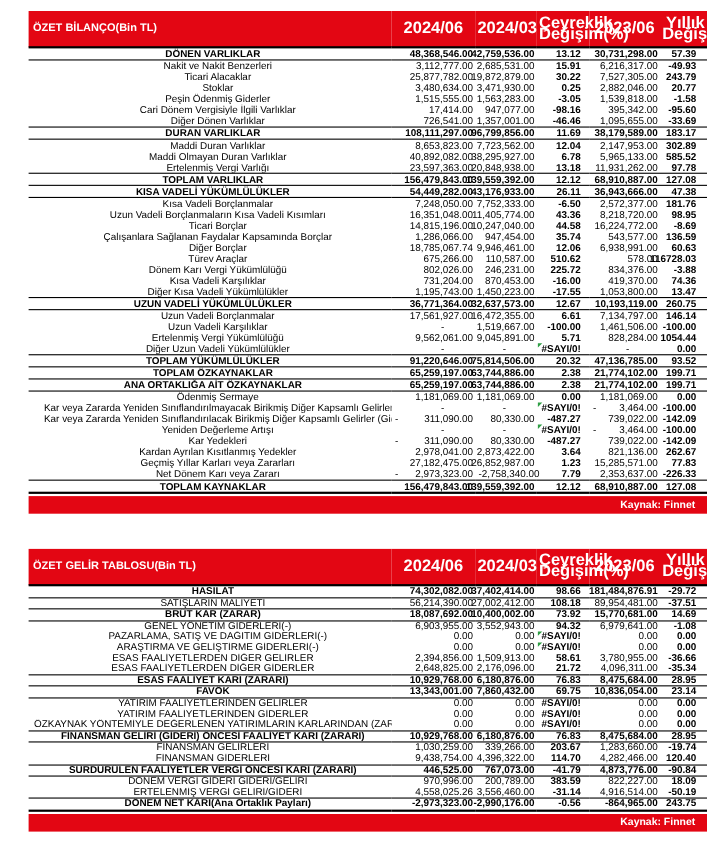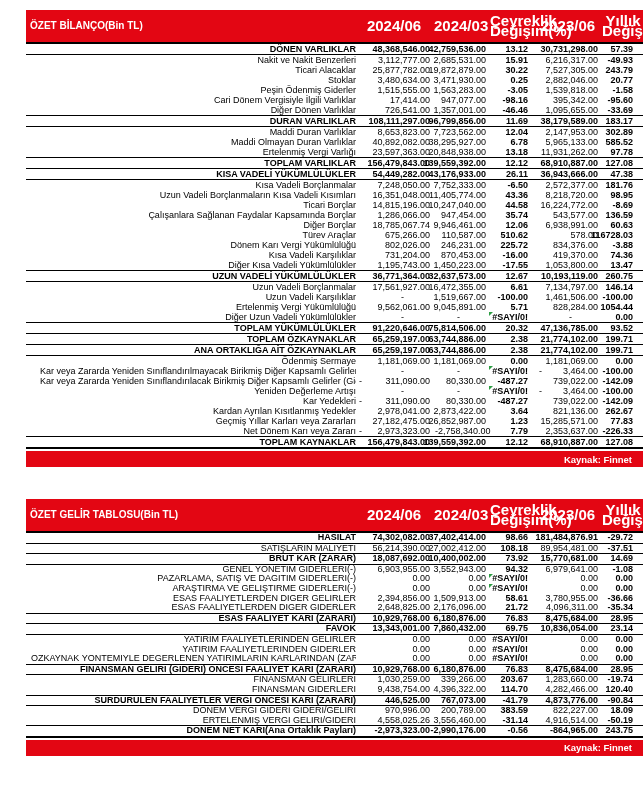--- a/index.html
+++ b/index.html
@@ -19,21 +19,21 @@
     border-bottom:2.5px solid #000;
   }
   th.title{text-align:left;font-size:10px;padding-left:4px;white-space:nowrap;}
   th.ch{text-align:center;white-space:normal;}
 
   tbody td{
     font-size:9px;height:10px;line-height:10px;padding:0;
     vertical-align:middle;white-space:nowrap;position:relative;
   }
   #t2 tbody td{height:9.6px;line-height:9.6px;}
-  td.lbl{padding-left:5px;overflow:hidden;text-align:right;}
+  td.lbl{padding-left:5px;overflow:hidden;text-align:center;}
   tr.r-item td.lbl, tr.r-indent td.lbl, tr.r-total_indent td.lbl{padding-left:14px;}
   tr.r-section td, tr.r-total td, tr.r-total_indent td{font-weight:bold;}
   tr.r-section td, tr.r-total td, tr.r-lined td, tr.r-total_indent td{
     border-top:1.8px solid #000;border-bottom:1.8px solid #000;
   }
   tbody tr:last-child td{border-bottom:2.4px solid #000;}
   td.c3, td.c5{font-weight:bold;}
 
   .cw{display:flex;justify-content:flex-end;align-items:center;}
   .cw.sb{justify-content:space-between;}

